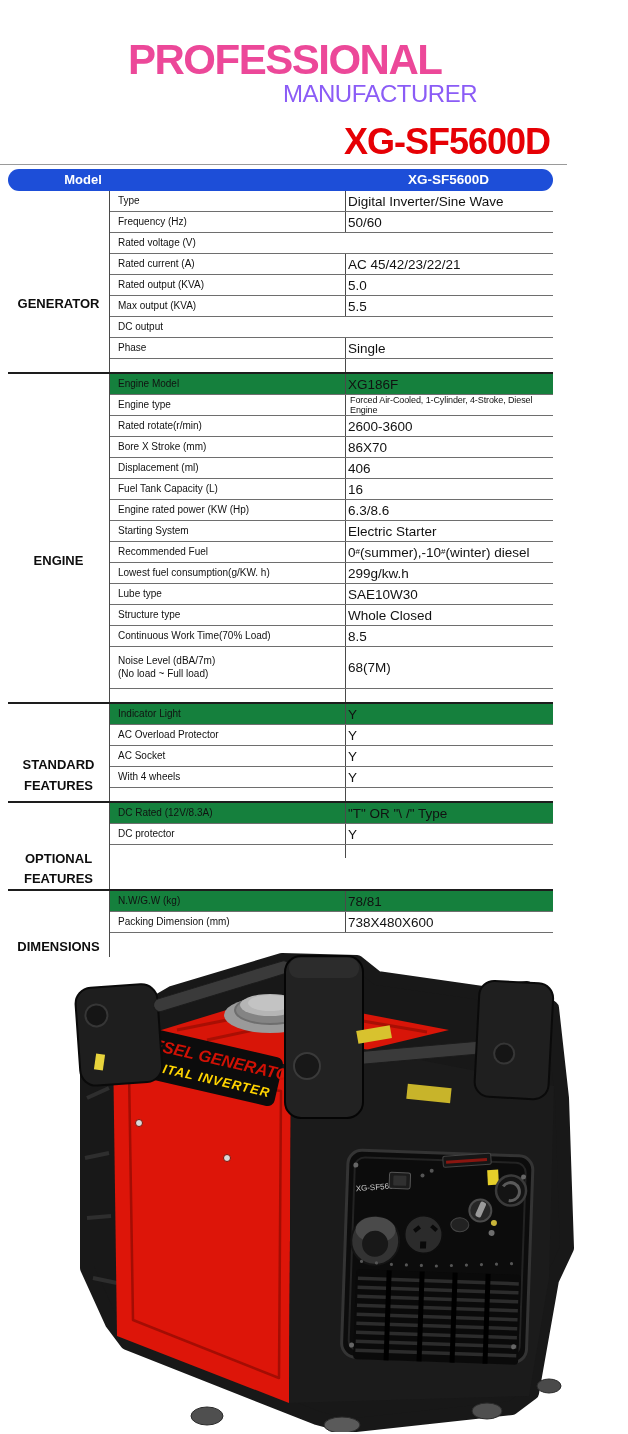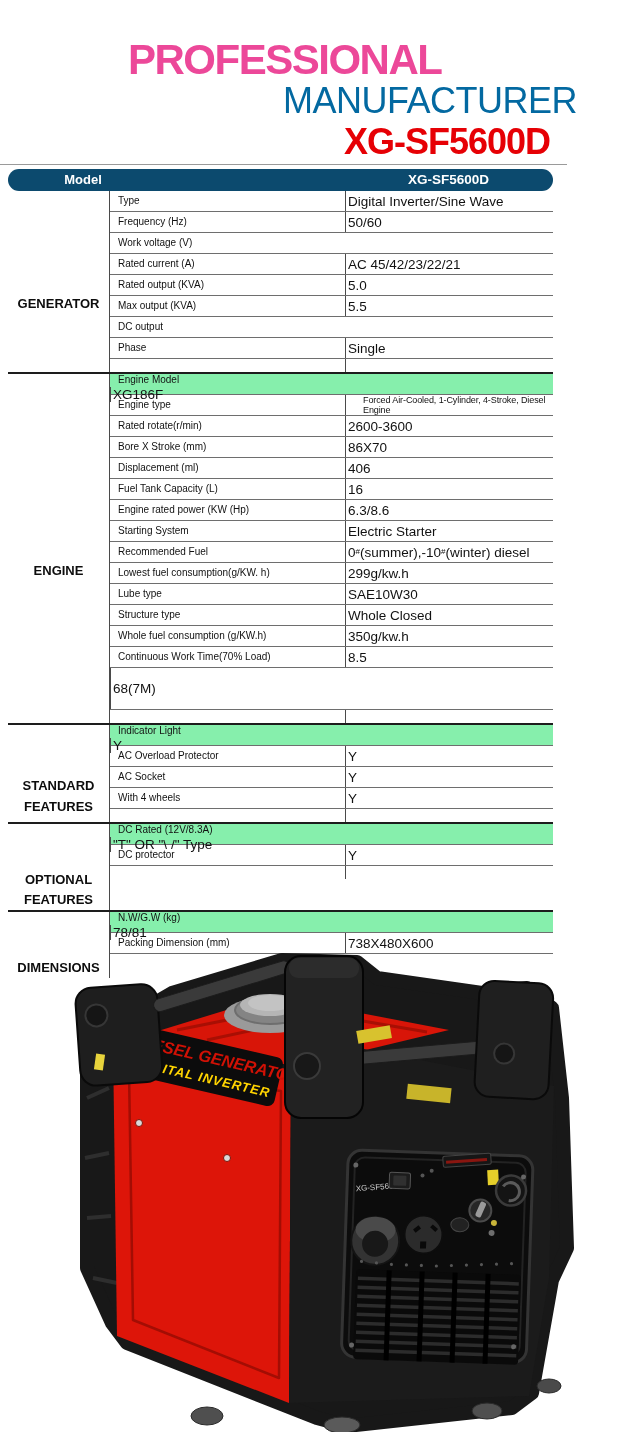--- a/index.html
+++ b/index.html
@@ -3,44 +3,44 @@
 <meta charset="utf-8">
 <style>
   html,body{margin:0;padding:0;}
   body{
     width:628px;height:1434px;position:relative;background:#ffffff;
     font-family:"Liberation Sans", sans-serif;color:#111;overflow:hidden;
   }
   
   .brand1{position:absolute;left:128px;top:36px;font-size:42px;font-weight:700;
           letter-spacing:-1.5px;color:#ec4899;}
-  .brand2{position:absolute;left:283px;top:80px;font-size:36px;font-weight:400;
-          letter-spacing:-0.5px;color:#0369a1;}
+  .brand2{position:absolute;left:283px;top:80px;font-size:24px;font-weight:400;
+          letter-spacing:-0.5px;color:#8b5cf6;}
   .model-title{position:absolute;right:78px;top:121px;font-size:36px;font-weight:700;
           letter-spacing:-1px;color:#e60005;}
   .top-rule{position:absolute;left:0;top:164px;width:567px;height:1px;background:#9a9a9a;}
   
   .spec-table{position:absolute;left:8px;top:169px;width:545px;}
-  .thead{position:relative;height:22px;background:#0c4a6e;border-radius:11px;}
+  .thead{position:relative;height:22px;background:#1d4ed8;border-radius:11px;}
   .thead .model-label{position:absolute;left:0;width:150px;text-align:center;top:3px;
           color:#fff;font-size:13px;font-weight:700;}
   .thead .model-value{position:absolute;left:400px;top:3px;color:#fff;font-size:13.5px;font-weight:700;}
   .section{display:flex;}
   .section + .section{border-top:2px solid #1d1d1d;}
   .sec-label{width:101px;display:flex;align-items:center;justify-content:center;
           text-align:center;font-size:13px;font-weight:700;line-height:1.55;color:#0d0d0d;margin-top:46px;}
   .rows{flex:1;display:flex;flex-direction:column;border-left:1px solid #4a4a4a;}
   .row{display:flex;height:21px;border-bottom:1px solid #6e6e6e;box-sizing:border-box;}
   .row.tall{height:42px;}
   .row.spacer{height:13px;border-bottom:none;}
-  .row.hl{background:#86efac;flex-direction:column;}
+  .row.hl{background:#15803d;}
   .cell{display:flex;align-items:center;box-sizing:border-box;}
   .label-cell{width:235px;padding-left:8px;font-size:10px;line-height:1.25;}
   .value-cell{flex:1;border-left:1px solid #4a4a4a;padding-left:2px;font-size:13.5px;}
-  .value-cell.small{font-size:9px;letter-spacing:-0.1px;padding-left:17px;}
+  .value-cell.small{font-size:9px;letter-spacing:-0.1px;padding-left:4px;}
   sup{font-size:8px;line-height:0;}
   
   .product{position:absolute;left:57px;top:948px;width:568px;height:484px;}
 </style>
 </head>
 <body>
 
 <div class="brand1">PROFESSIONAL</div>
 <div class="brand2">MANUFACTURER</div>
 <div class="model-title">XG-SF5600D</div>
@@ -62,21 +62,21 @@
             <div class="cell value-cell">Digital Inverter/Sine Wave</div>
           </div>
           <div class="row">
             <div class="cell label-cell">
               <span>Frequency (Hz)</span>
             </div>
             <div class="cell value-cell">50/60</div>
           </div>
           <div class="row">
             <div class="cell label-cell">
-              <span>Work voltage (V)</span>
+              <span>Rated voltage (V)</span>
             </div>
           </div>
           <div class="row">
             <div class="cell label-cell">
               <span>Rated current (A)</span>
             </div>
             <div class="cell value-cell">AC 45/42/23/22/21</div>
           </div>
           <div class="row">
             <div class="cell label-cell">
@@ -177,31 +177,28 @@
             <div class="cell value-cell">SAE10W30</div>
           </div>
           <div class="row">
             <div class="cell label-cell">
               <span>Structure type</span>
             </div>
             <div class="cell value-cell">Whole Closed</div>
           </div>
           <div class="row">
             <div class="cell label-cell">
-              <span>Whole fuel consumption (g/KW.h)</span>
-            </div>
-            <div class="cell value-cell">350g/kw.h</div>
-          </div>
-          <div class="row">
-            <div class="cell label-cell">
               <span>Continuous Work Time(70% Load)</span>
             </div>
             <div class="cell value-cell">8.5</div>
           </div>
           <div class="row tall">
+            <div class="cell label-cell">
+              <span>Noise Level (dBA/7m)<br>(No load ~ Full load)</span>
+            </div>
             <div class="cell value-cell">68(7M)</div>
           </div>
           <div class="row spacer">
             <div class="cell label-cell"></div>
             <div class="cell value-cell"></div>
           </div>
         </div>
       </div>
       <div class="section">
         <div class="sec-label">STANDARD FEATURES</div>

